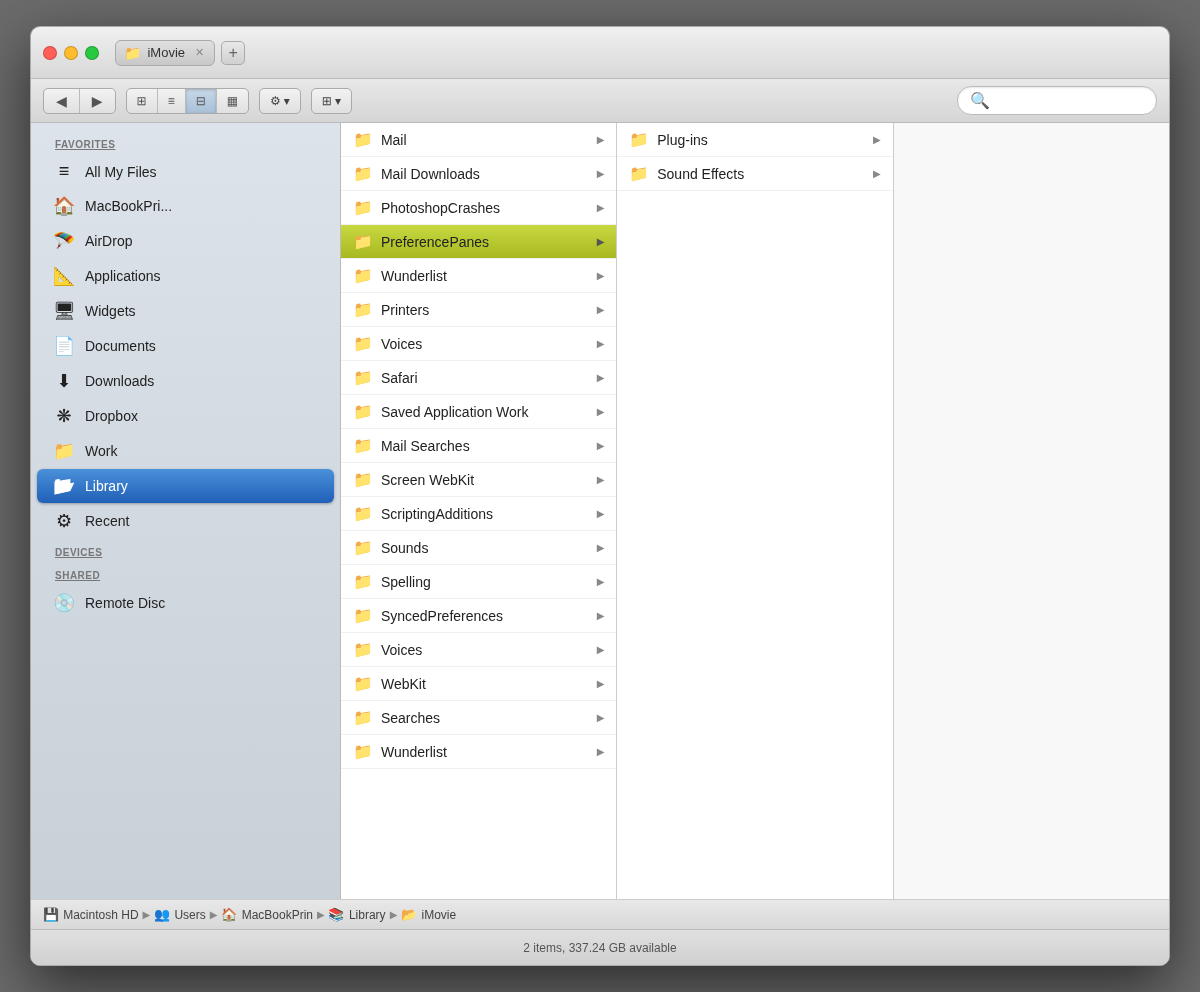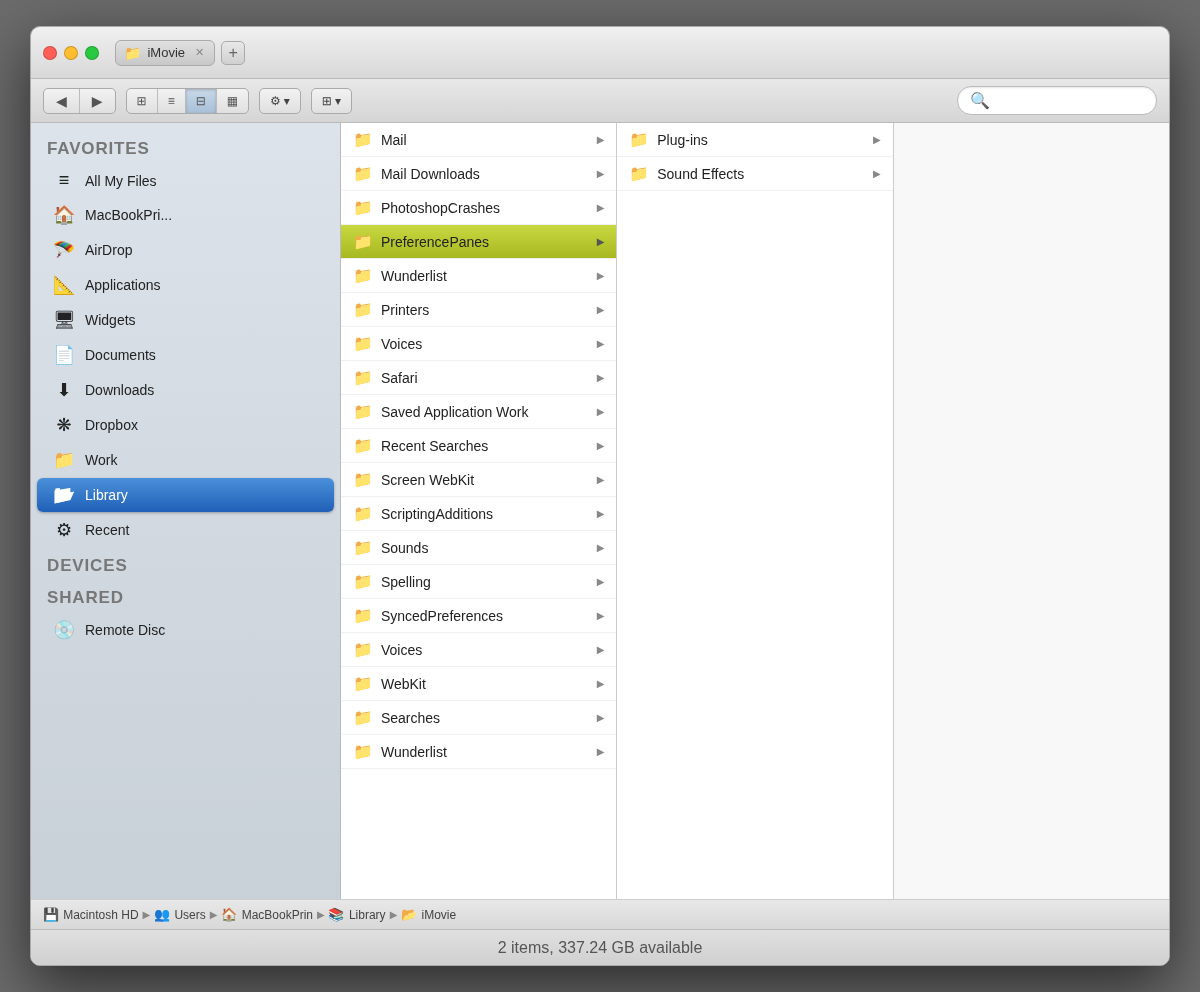--- a/index.html
+++ b/index.html
@@ -173,25 +173,26 @@
     
     .sidebar {
       width: 310px;
       background: linear-gradient(to bottom, #dce3ea, #c8d0d8);
       border-right: 1px solid #bbb;
       overflow-y: auto;
       padding: 8px 0;
       flex-shrink: 0;
     }
     .sidebar-section-label {
-      font-size: 17px;
+      font-size: 10px;
       font-weight: bold;
       color: #777;
-      padding: 8px 16px 4px 16px;
+      padding: 8px 16px 4px 24px;
       letter-spacing: 0.05em;
+      text-decoration: underline;
     }
     .sidebar-item {
       display: flex;
       align-items: center;
       padding: 6px 16px;
       gap: 10px;
       font-size: 14px;
       color: #222;
       cursor: pointer;
       border-radius: 6px;
@@ -249,21 +250,21 @@
     }
     .pane-item.highlighted .chevron { color: #555; }
     
     .statusbar {
       height: 36px;
       background: linear-gradient(to bottom, #e0e0e0, #d0d0d0);
       border-top: 1px solid #bbb;
       display: flex;
       align-items: center;
       justify-content: center;
-      font-size: 16px;
+      font-size: 12px;
       color: #555;
     }
     
     .pathbar {
       height: 30px;
       background: linear-gradient(to bottom, #e8e8e8, #d8d8d8);
       border-top: 1px solid #ccc;
       display: flex;
       align-items: center;
       padding: 0 12px;
@@ -433,21 +434,21 @@
           <span>Safari</span>
           <span class="chevron">▶</span>
         </div>
         <div class="pane-item">
           <span class="folder-icon">📁</span>
           <span>Saved Application Work</span>
           <span class="chevron">▶</span>
         </div>
         <div class="pane-item">
           <span class="folder-icon">📁</span>
-          <span>Recent Searches</span>
+          <span>Mail Searches</span>
           <span class="chevron">▶</span>
         </div>
         <div class="pane-item">
           <span class="folder-icon">📁</span>
           <span>Screen WebKit</span>
           <span class="chevron">▶</span>
         </div>
         <div class="pane-item">
           <span class="folder-icon">📁</span>
           <span>ScriptingAdditions</span>

